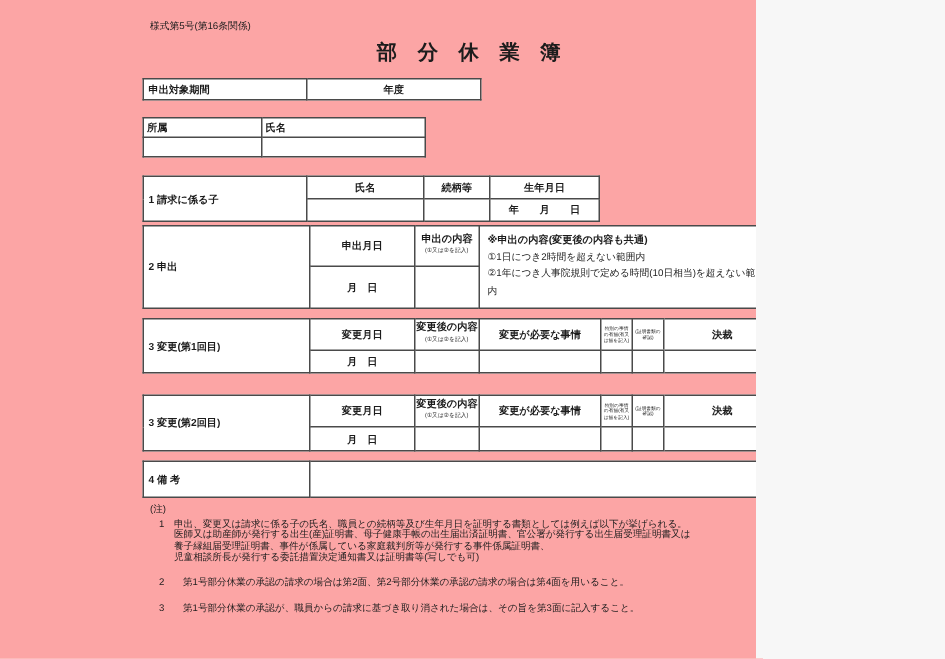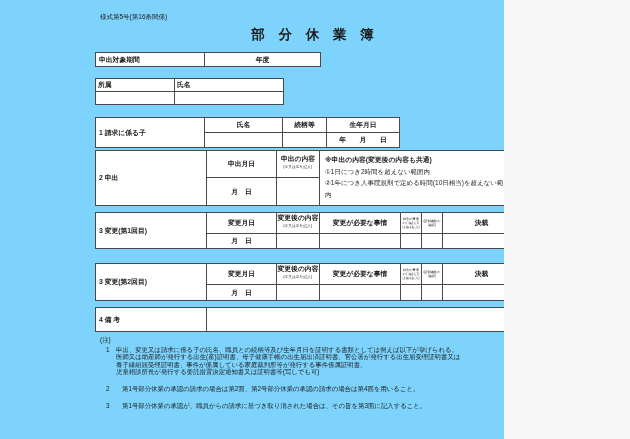--- a/index.html
+++ b/index.html
@@ -1,21 +1,21 @@
 <!DOCTYPE html>
 <html><head>
 <meta charset="utf-8">
 <style>
   html,body{margin:0;padding:0;}
   body{
     width:630px;height:439px;background:#f7f7f7;
     font-family:"Liberation Sans","DejaVu Sans",sans-serif;
     color:#1c1c1c;
   }
-  .sheet{position:relative;width:504px;height:439px;background:#7dd3fc;overflow:hidden;}
+  .sheet{position:relative;width:504px;height:439px;background:#fca5a5;overflow:hidden;}
 
   .hdr-left{position:absolute;left:100px;top:13px;font-size:6.5px;}
   .hdr-right{position:absolute;left:508px;top:13px;font-size:6.5px;}
   .title{position:absolute;left:0;top:26px;width:630px;text-align:center;
          font-size:13.5px;font-weight:bold;letter-spacing:5px;}
 
   table{border-collapse:collapse;table-layout:fixed;position:absolute;background:#fff;}
   table{border:1.6px solid #3a3a3a;}
   td{border:1px solid #4a4a4a;padding:0;overflow:hidden;position:relative;
      font-size:6.8px;vertical-align:middle;}

